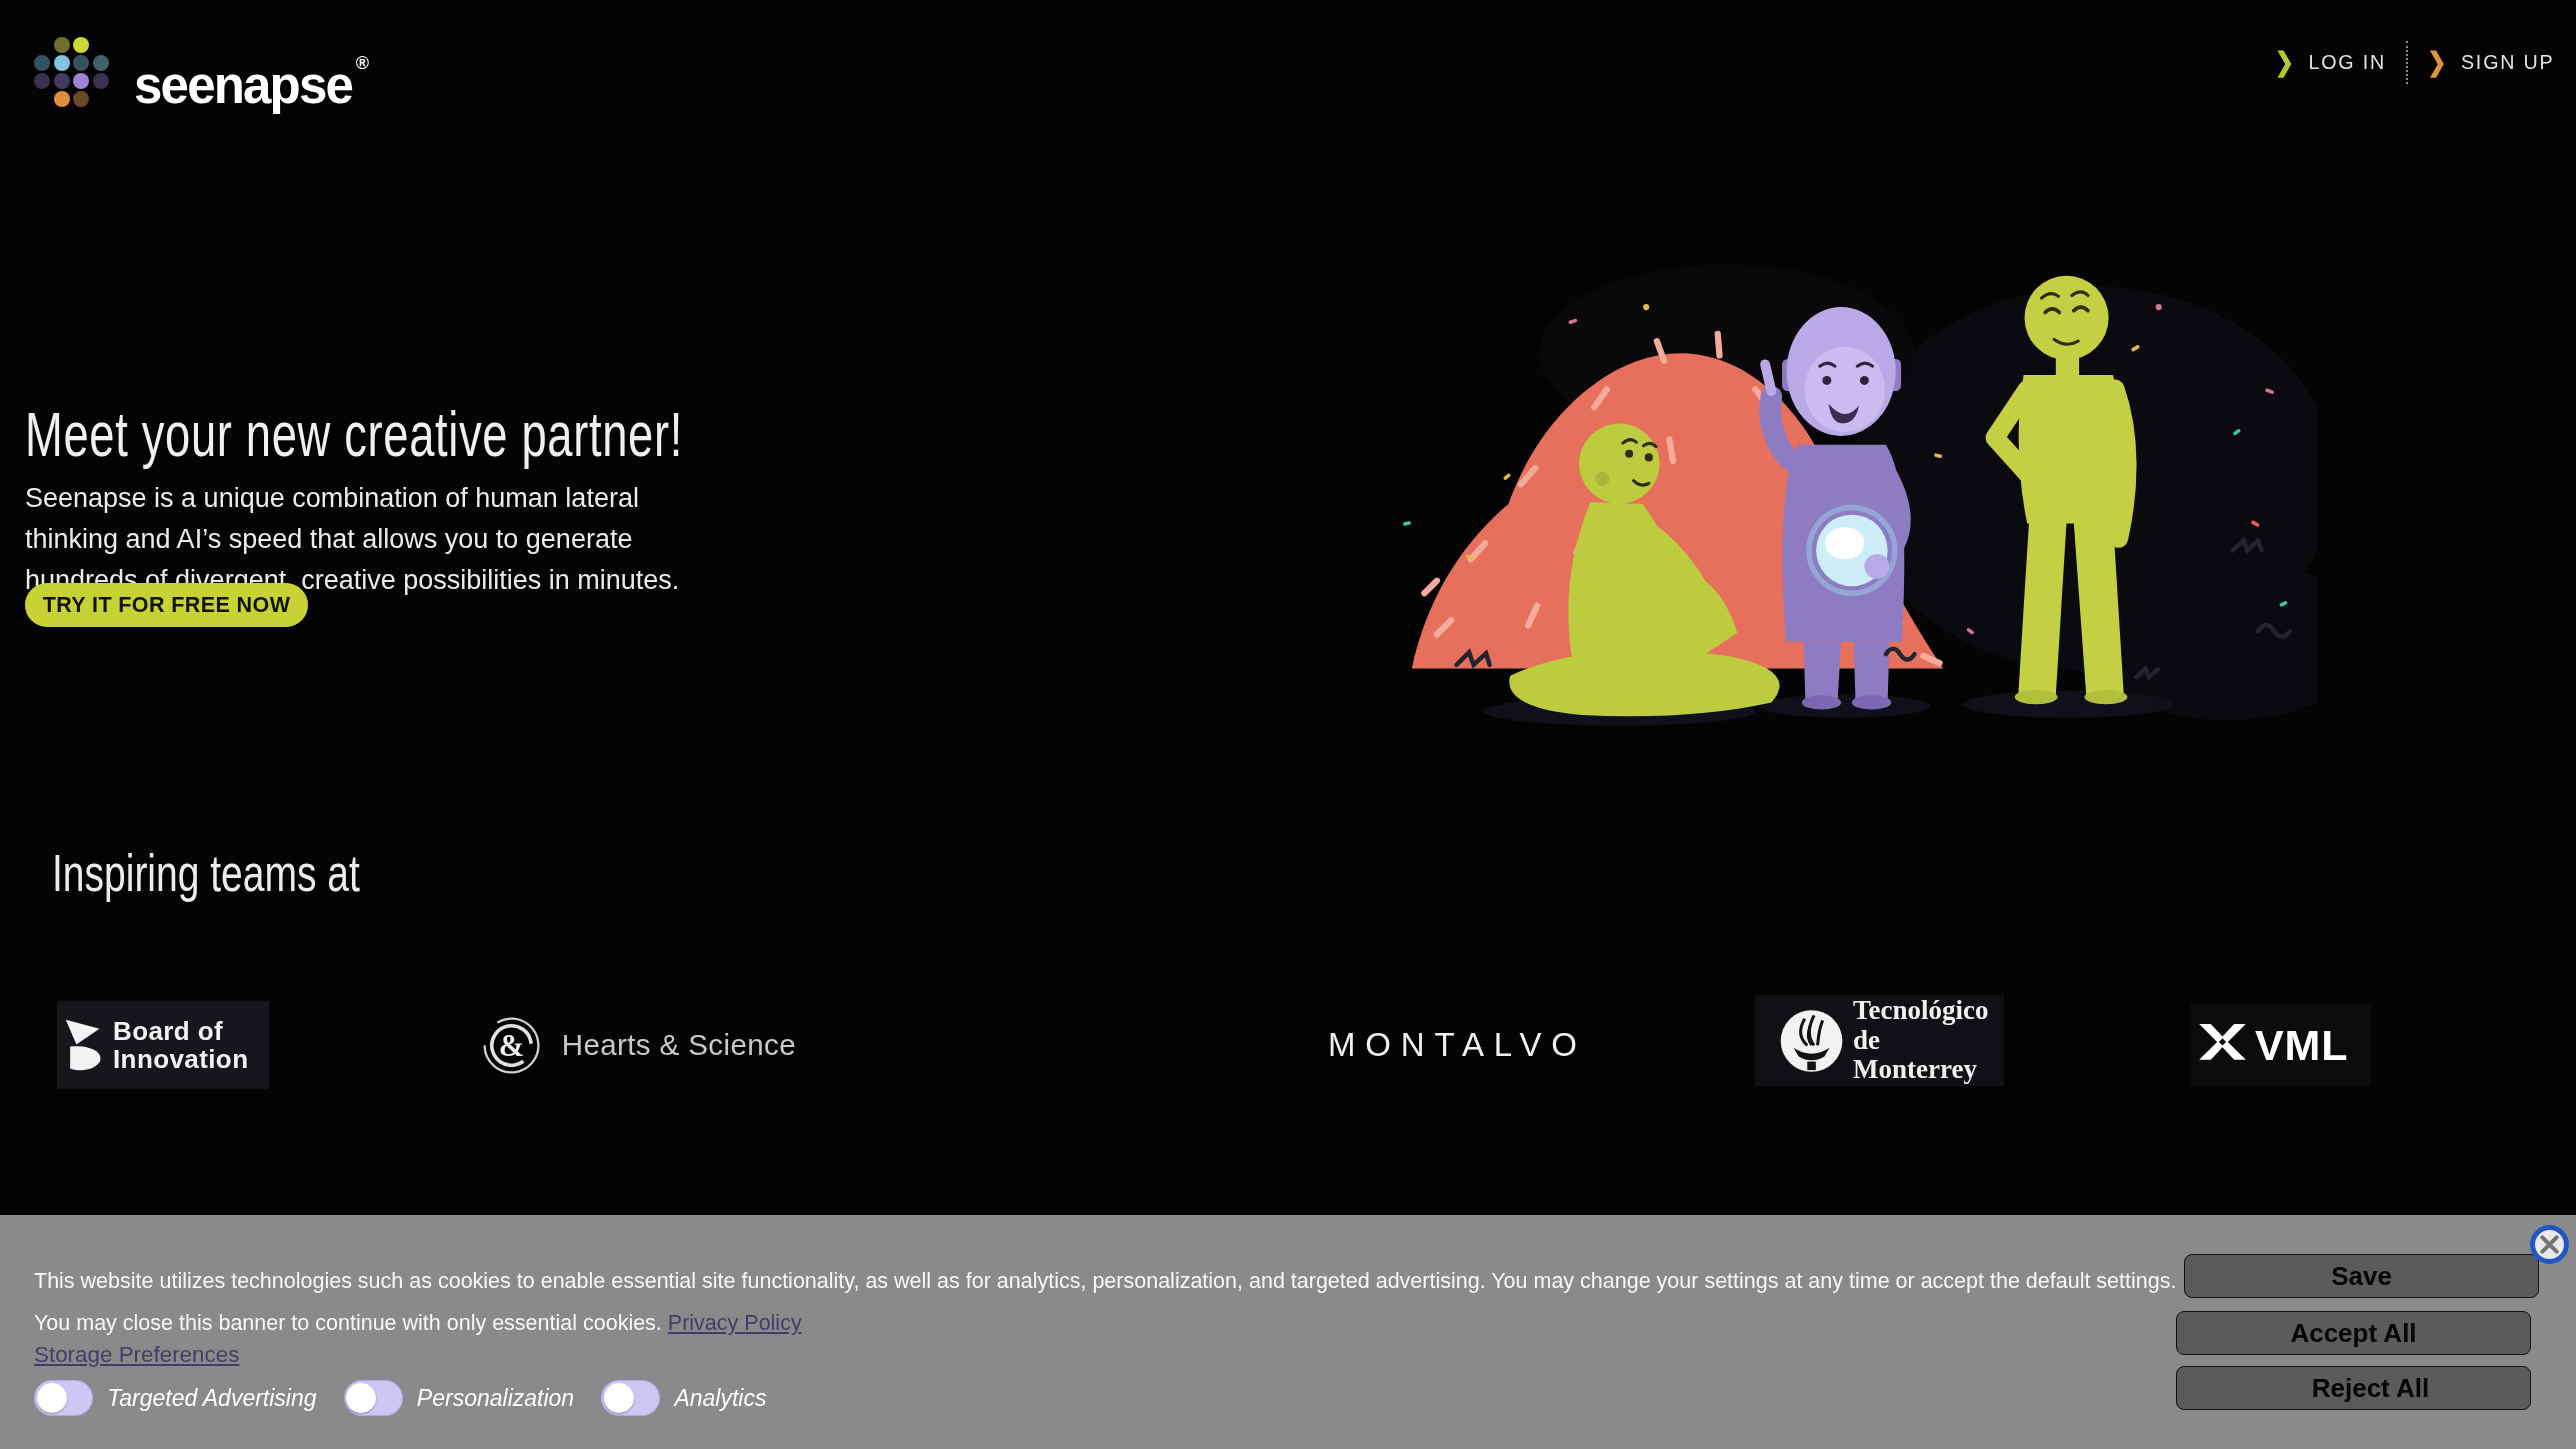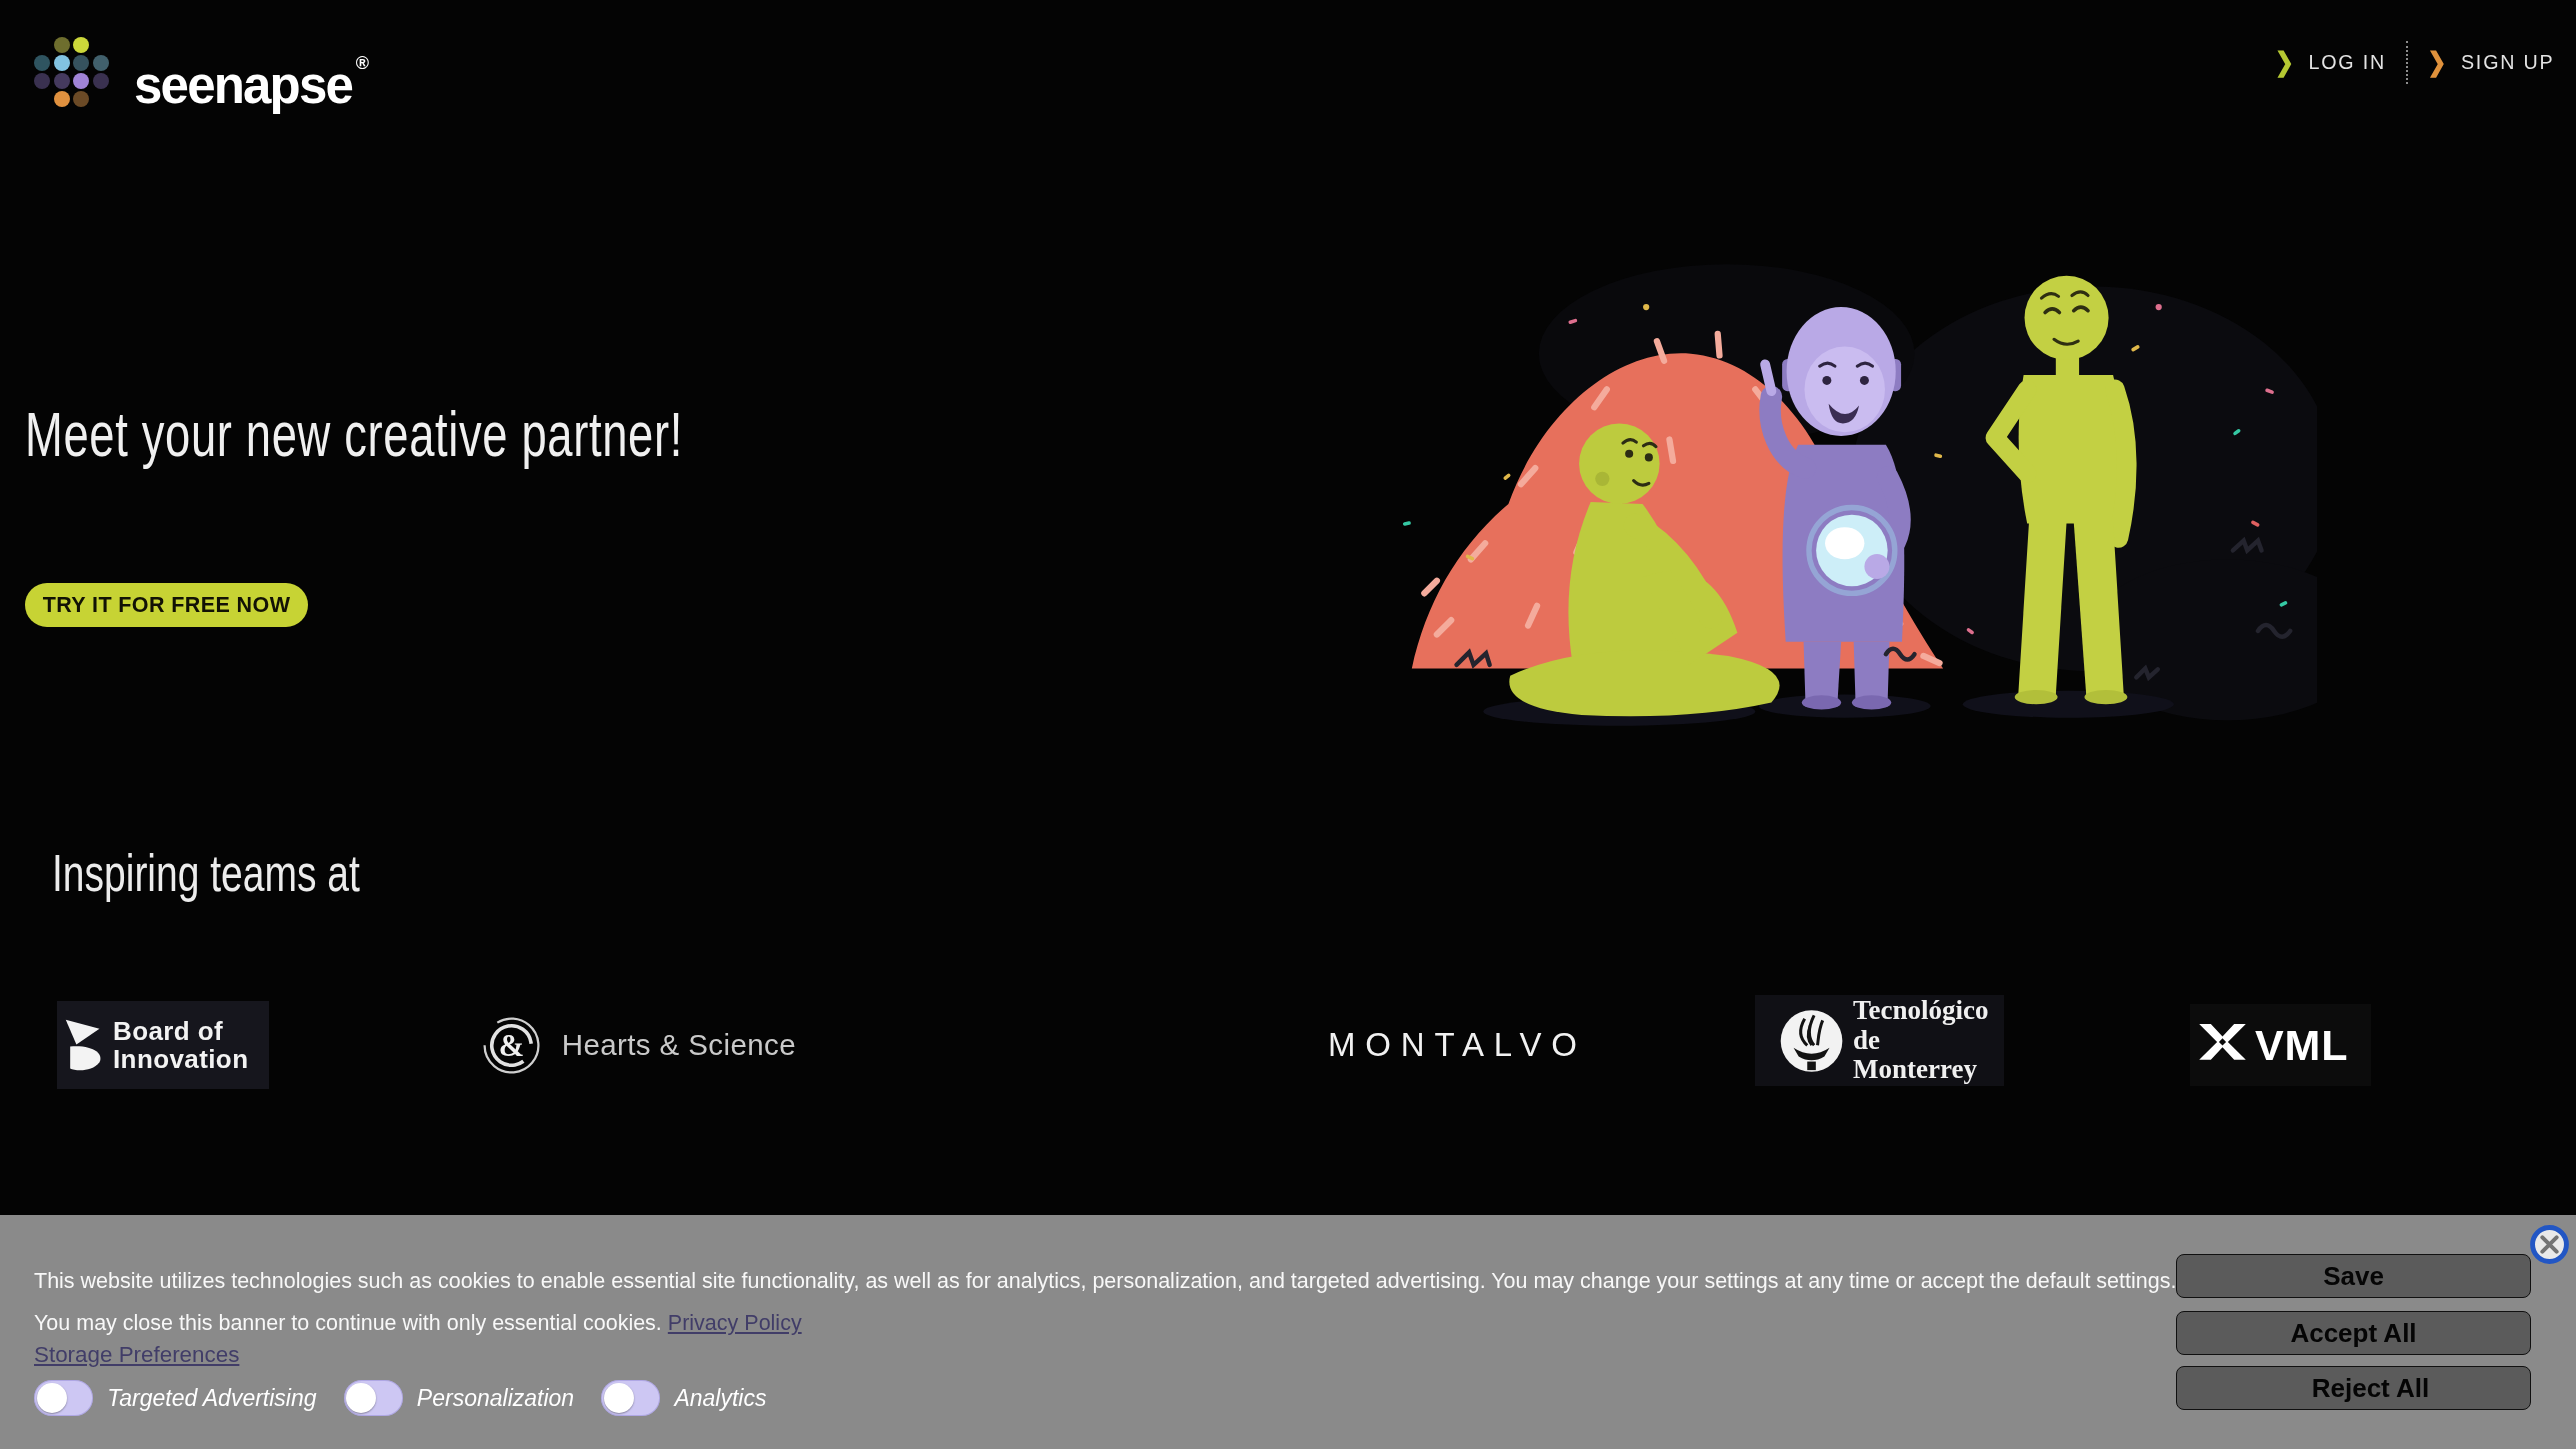--- a/index.html
+++ b/index.html
@@ -93,20 +93,21 @@
       <span>LOG IN</span>
     </div>
     <div class="nav-divider"></div>
     <div class="nav-link">
       <span class="chev" style="color: rgb(224, 146, 60);">❯</span>
       <span>SIGN UP</span>
     </div>
   </div>
 
   <h1 class="hero-title">Meet your new creative partner!</h1>
+  <p class="hero-p">Seenapse is a unique combination of human lateral thinking and AI’s speed that allows you to generate hundreds of divergent, creative possibilities in minutes.</p>
   <div class="cta" style="background: rgb(199, 211, 52);">TRY IT FOR FREE NOW</div>
 
   <svg class="illustration" viewBox="0 0 1080 535" aria-hidden="true">
 
     <ellipse cx="830" cy="250" rx="270" ry="215" fill="#0b0b0f"></ellipse>
     <ellipse cx="420" cy="110" rx="210" ry="100" fill="#09090c"></ellipse>
     <ellipse cx="980" cy="430" rx="160" ry="90" fill="#0b0b0f"></ellipse>
 
     <path d="M 68 462 C 84 388 120 326 176 278 C 214 172 300 103 380 110 C 456 117 516 186 546 272 C 586 332 628 412 662 462 Z" fill="#e7705c"></path>
 
@@ -285,21 +286,21 @@
         <span class="toggle-label">Personalization</span>
       </div>
       <div class="toggle-group">
         <div class="toggle" style="background: rgb(205, 199, 243);">
             <div class="knob"></div>
           </div>
         <span class="toggle-label">Analytics</span>
       </div>
     </div>
 
-    <div class="banner-btn btn-save" style="background: rgb(91, 91, 91);">Save</div>
+    <div class="banner-btn btn-save" style="background: rgb(91, 91, 91); margin-left: 8px;">Save</div>
     <div class="banner-btn btn-accept" style="background: rgb(91, 91, 91);">Accept All</div>
     <div class="banner-btn btn-reject" style="background: rgb(91, 91, 91); padding-left: 34px;">Reject All</div>
   </div>
 
   <svg class="banner-close" viewBox="0 0 46 46">
     <circle cx="23" cy="23" r="19" fill="#e9e9e9" stroke="#2256c4" stroke-width="5.5"></circle>
     <path d="M 15 15 L 31 31 M 31 15 L 15 31" stroke="#737373" stroke-width="4.5" stroke-linecap="round"></path>
   </svg>
 
 </div>

